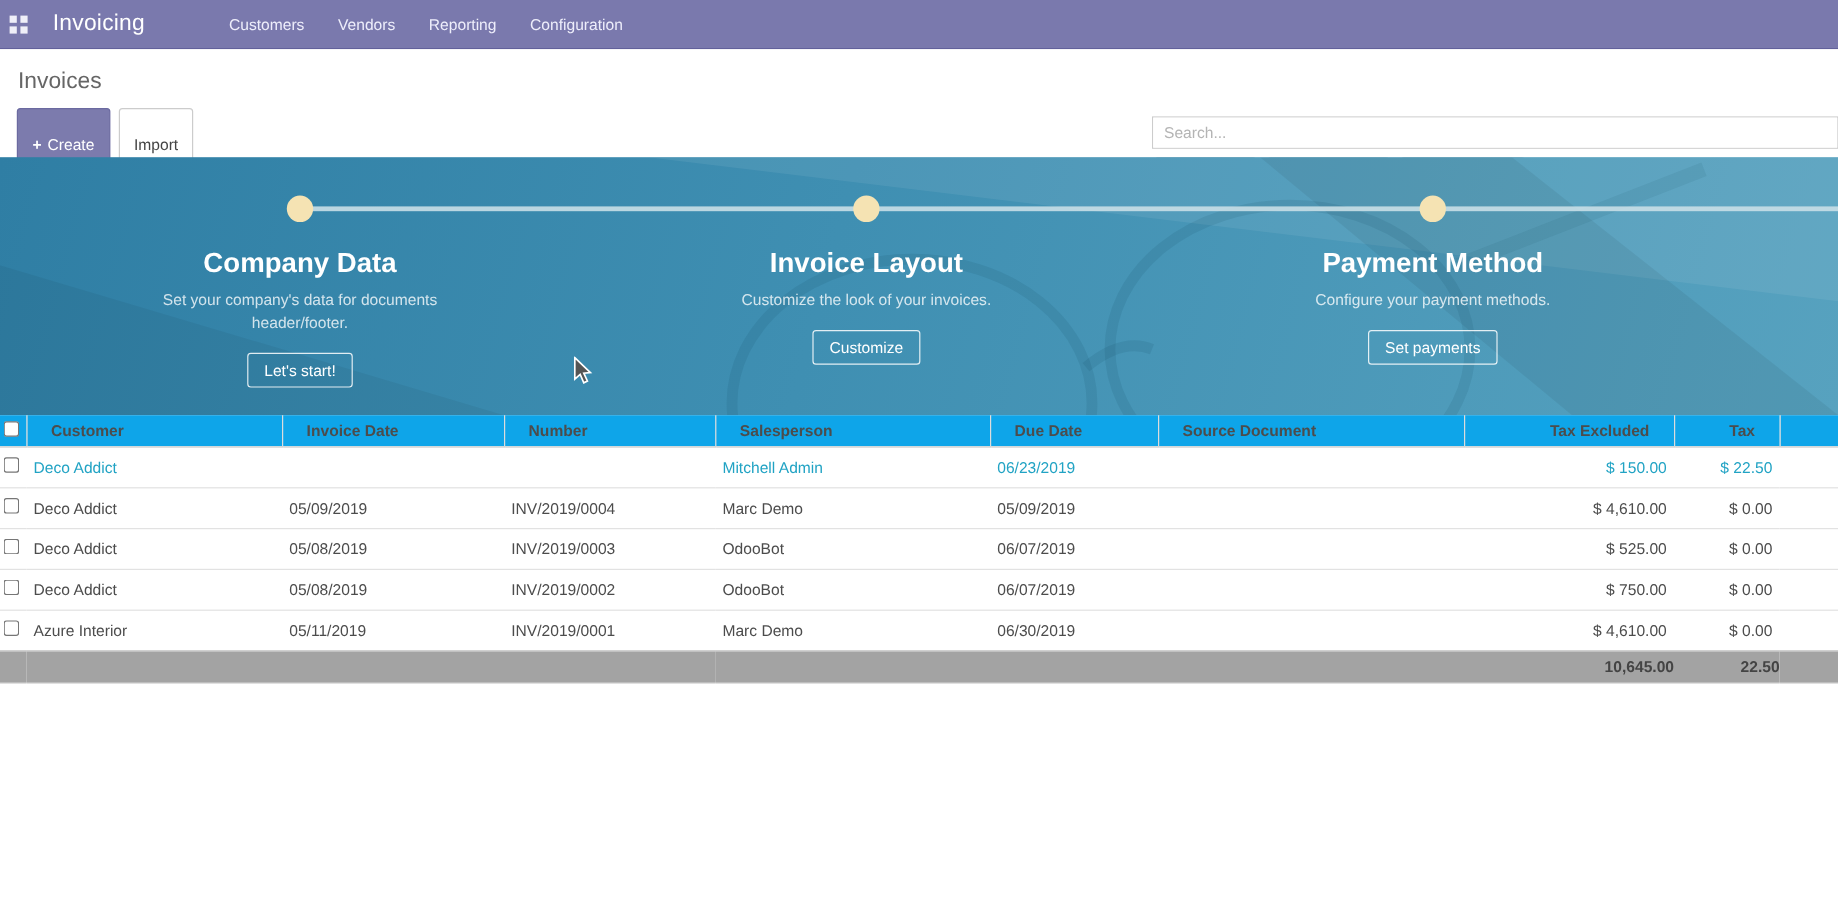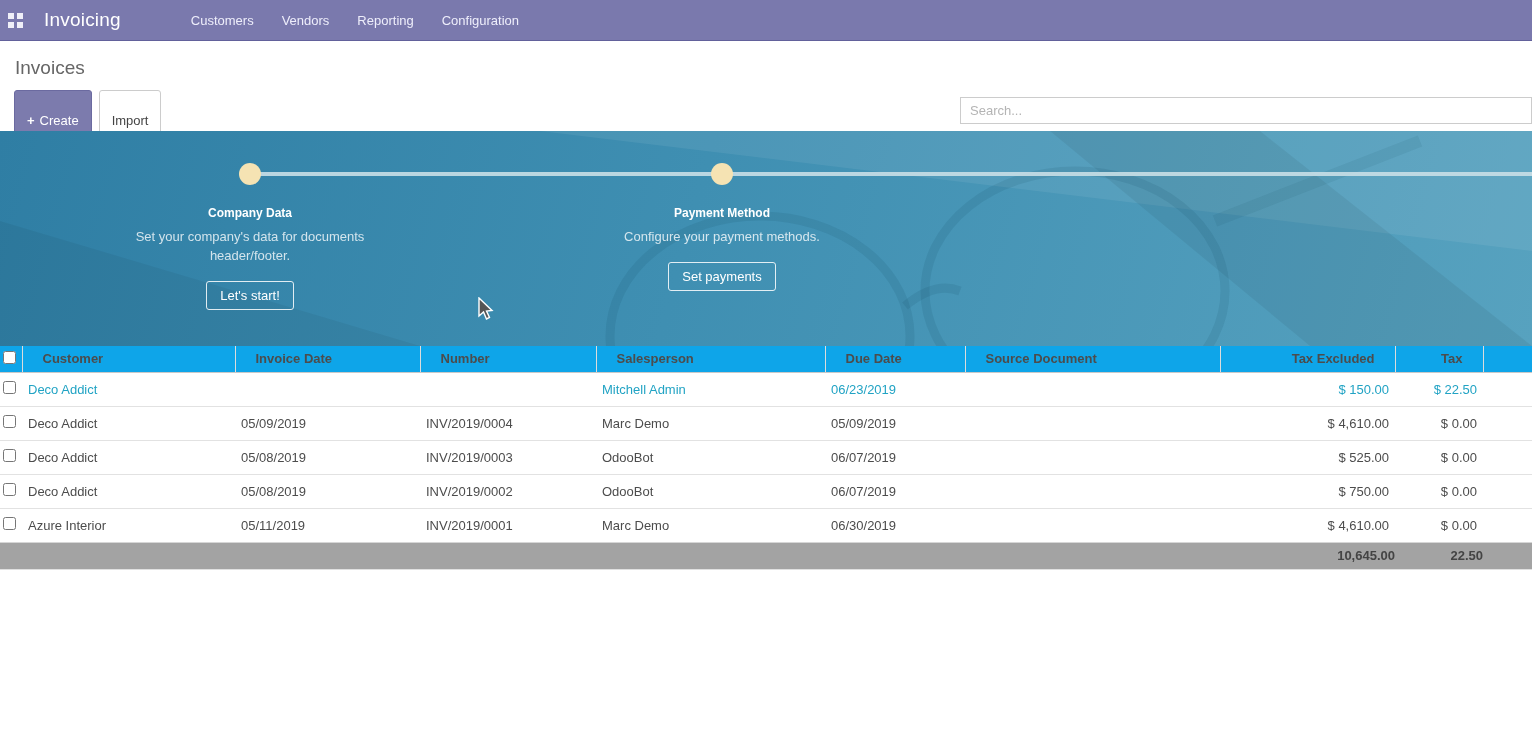--- a/index.html
+++ b/index.html
@@ -40,21 +40,21 @@
   .funnel { width:11px; height:11px; margin-right:5px; }
 
   
   .banner { position:absolute; top:131px; left:0; width:100%; height:215px;
     background:linear-gradient(105deg,#2f7ea4 0%, #3f8fb2 45%, #57a2bf 100%); overflow:hidden; }
   .banner-decor { position:absolute; inset:0; }
   .progress-line { position:absolute; top:41px; left:250px; right:0; height:4px; background:#c9dfe7; opacity:0.9; }
   .steps { position:absolute; top:0; left:14px; display:flex; }
   .step { width:472px; display:flex; flex-direction:column; align-items:center; text-align:center; }
   .dot { width:22px; height:22px; border-radius:50%; background:#f5e3b3; margin-top:32px; }
-  .step-title { color:#fff; font-size:12px; font-weight:bold; margin-top:21px;text-align:center; }
+  .step-title { color:#fff; font-size:23px; font-weight:bold; margin-top:21px;text-align:center; }
   .step-desc { color:rgba(255,255,255,0.78); font-size:13px; line-height:19px; margin-top:7px; max-width:230px; }
   .step-btn { margin-top:16px; background:transparent; border:1px solid rgba(255,255,255,0.85);
     color:#fff; font-size:13px; padding:6px 13px; border-radius:3px; cursor:pointer; font-family:inherit; }
 
   
   .list-area { position:absolute; top:346px; left:0; width:1532px; }
   table { width:1532px; border-collapse:collapse; table-layout:fixed; font-size:13px; color:#4c4c4c; }
   col.c-check{width:22px;} col.c-customer{width:213px;} col.c-invdate{width:185px;}
   col.c-number{width:176px;} col.c-sales{width:229px;} col.c-due{width:140px;}
   col.c-source{width:255px;} col.c-taxex{width:175px;} col.c-tax{width:88px;} col.c-spacer{width:49px;}
@@ -138,20 +138,26 @@
     <div class="progress-line"></div>
     <div class="steps">
       <div class="step">
         <div class="dot"></div>
         <div class="step-title">Company Data</div>
         <div class="step-desc">Set your company's data for documents header/footer.</div>
         <button class="step-btn">Let's start!</button>
       </div>
       <div class="step">
         <div class="dot"></div>
+        <div class="step-title">Invoice Layout</div>
+        <div class="step-desc">Customize the look of your invoices.</div>
+        <button class="step-btn">Customize</button>
+      </div>
+      <div class="step">
+        <div class="dot"></div>
         <div class="step-title">Payment Method</div>
         <div class="step-desc">Configure your payment methods.</div>
         <button class="step-btn">Set payments</button>
       </div>
     </div>
   </div>
 
   <div class="list-area">
     <table>
       <colgroup>

